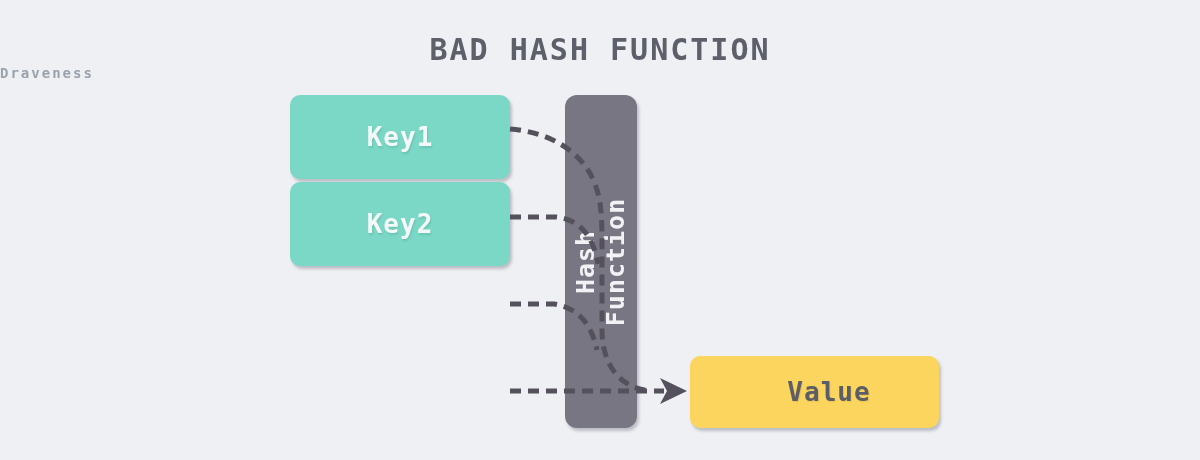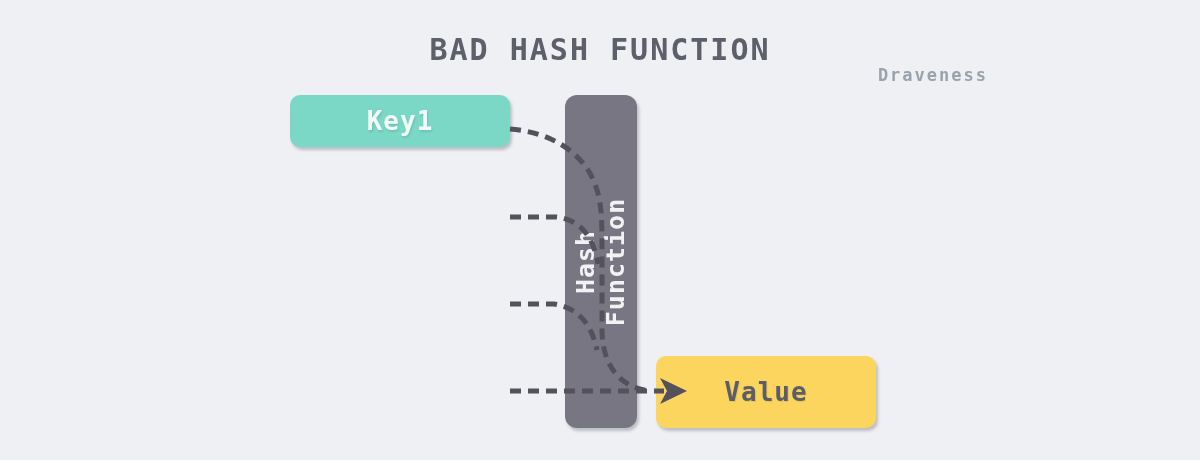--- a/index.html
+++ b/index.html
@@ -15,36 +15,36 @@
   }
   .title{
     position:absolute;left:0;top:32px;width:1200px;
     text-align:center;
     font-size:30px;font-weight:bold;
     letter-spacing:2px;
     color:#5d5f6a;
   }
   .subtitle{
     position:absolute;left:0;top:65px;width:988px;
-    text-align:right;
-    font-size:17px;font-weight:bold;
+    text-align:left;
+    font-size:14px;font-weight:bold;
     letter-spacing:2px;
     color:#9aa2ac;
   }
   .node{
     position:absolute;
     display:flex;align-items:center;justify-content:center;
     border-radius:10px;
     font-size:26px;font-weight:600;
     letter-spacing:1px;
     box-shadow:2px 3px 3px rgba(95,100,115,0.35);
     z-index:1;
   }
   .key-box{
-    left:290px;width:220px;height:52px;
+    left:290px;width:220px;height:84px;
     background:#7bd8c6;
     color:#f2f9f8;
     text-shadow:1px 2px 2px rgba(70,140,128,0.25);
   }
   .key-1{top:95px;}
   .key-2{top:182px;}
   .key-3{top:269px;}
   .key-4{top:356px;}
   .hash-box{
     position:absolute;
@@ -61,24 +61,25 @@
     transform:rotate(-90deg);
     text-align:center;
     line-height:30px;
     font-size:25px;font-weight:600;
     letter-spacing:1px;
     color:#f2f2f5;
     z-index:1;
   }
   .hash-label span{display:block;}
   .value-box{
-    left:656px;top:356px;width:220px;height:72px;
+    left:690px;top:356px;width:220px;height:72px;
     background:#fbd55e;
     color:#5b5e68;
     text-shadow:1px 1px 1px rgba(120,100,40,0.15);
+    padding-left:29px;
   }
   svg.connectors{
     position:absolute;left:0;top:0;
     width:1200px;height:460px;
     z-index:2;
     pointer-events:none;
   }
   svg.connectors path{
     fill:none;
     stroke:#54515c;
@@ -91,20 +92,23 @@
 <body>
 
 <div class="stage">
 
   <div class="title">BAD HASH FUNCTION</div>
   <div class="subtitle">Draveness</div>
 
   <div class="node key-box key-1">
     <span>Key1</span>
   </div>
+  <div class="node key-box key-2">
+    <span>Key2</span>
+  </div>
 
   <div class="hash-box"></div>
   <div class="hash-label">
     <span>Hash</span>
     <span>Function</span>
   </div>
 
   <div class="node value-box">
     <span>Value</span>
   </div>

